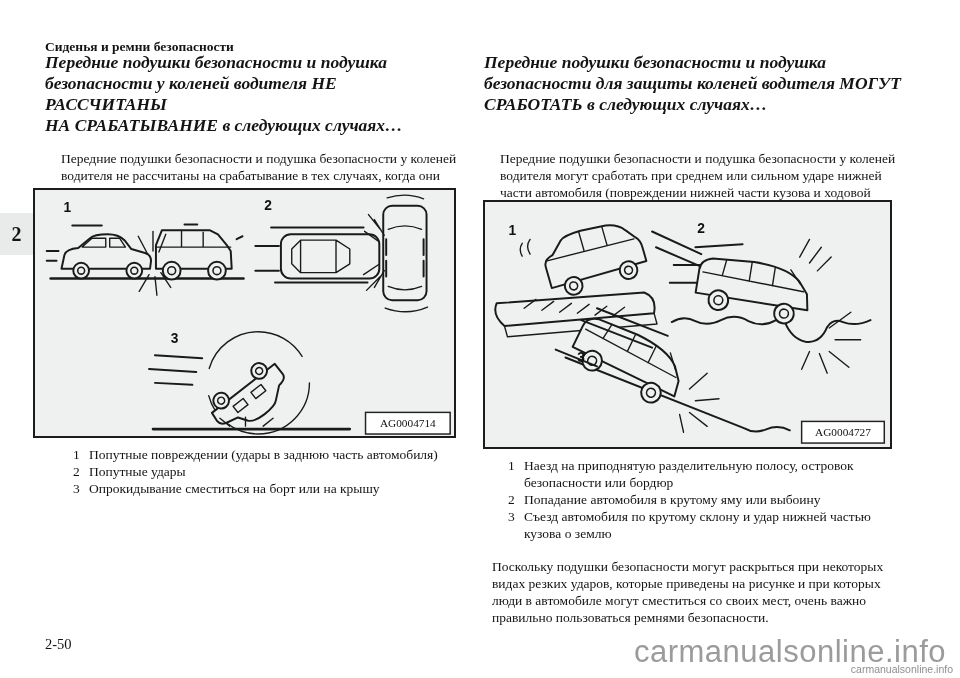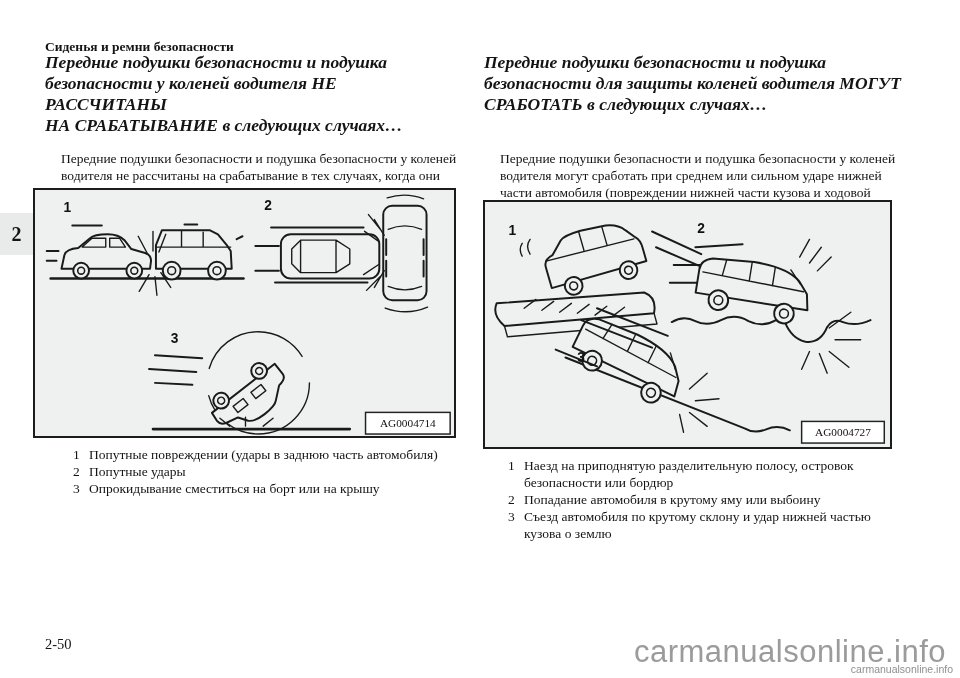--- a/index.html
+++ b/index.html
@@ -200,18 +200,22 @@
       <span class="list-num">2</span>
       <span class="list-txt">Попадание автомобиля в крутому яму или выбоину</span>
     </li>
     <li class="list-row">
       <span class="list-num">3</span>
       <span class="list-txt">Съезд автомобиля по крутому склону и удар нижней частью
 кузова о землю</span>
     </li>
   </ol>
 
+  <p class="abs bodytext r-note">Поскольку подушки безопасности могут раскрыться при некоторых
+видах резких ударов, которые приведены на рисунке и при которых
+люди в автомобиле могут сместиться со своих мест, очень важно
+правильно пользоваться ремнями безопасности.</p>
 
   <div class="abs page-num">2-50</div>
   <div class="abs wm-large">carmanualsonline.info</div>
   <div class="abs wm-small">carmanualsonline.info</div>
 
 </div>
 
 </body></html>

